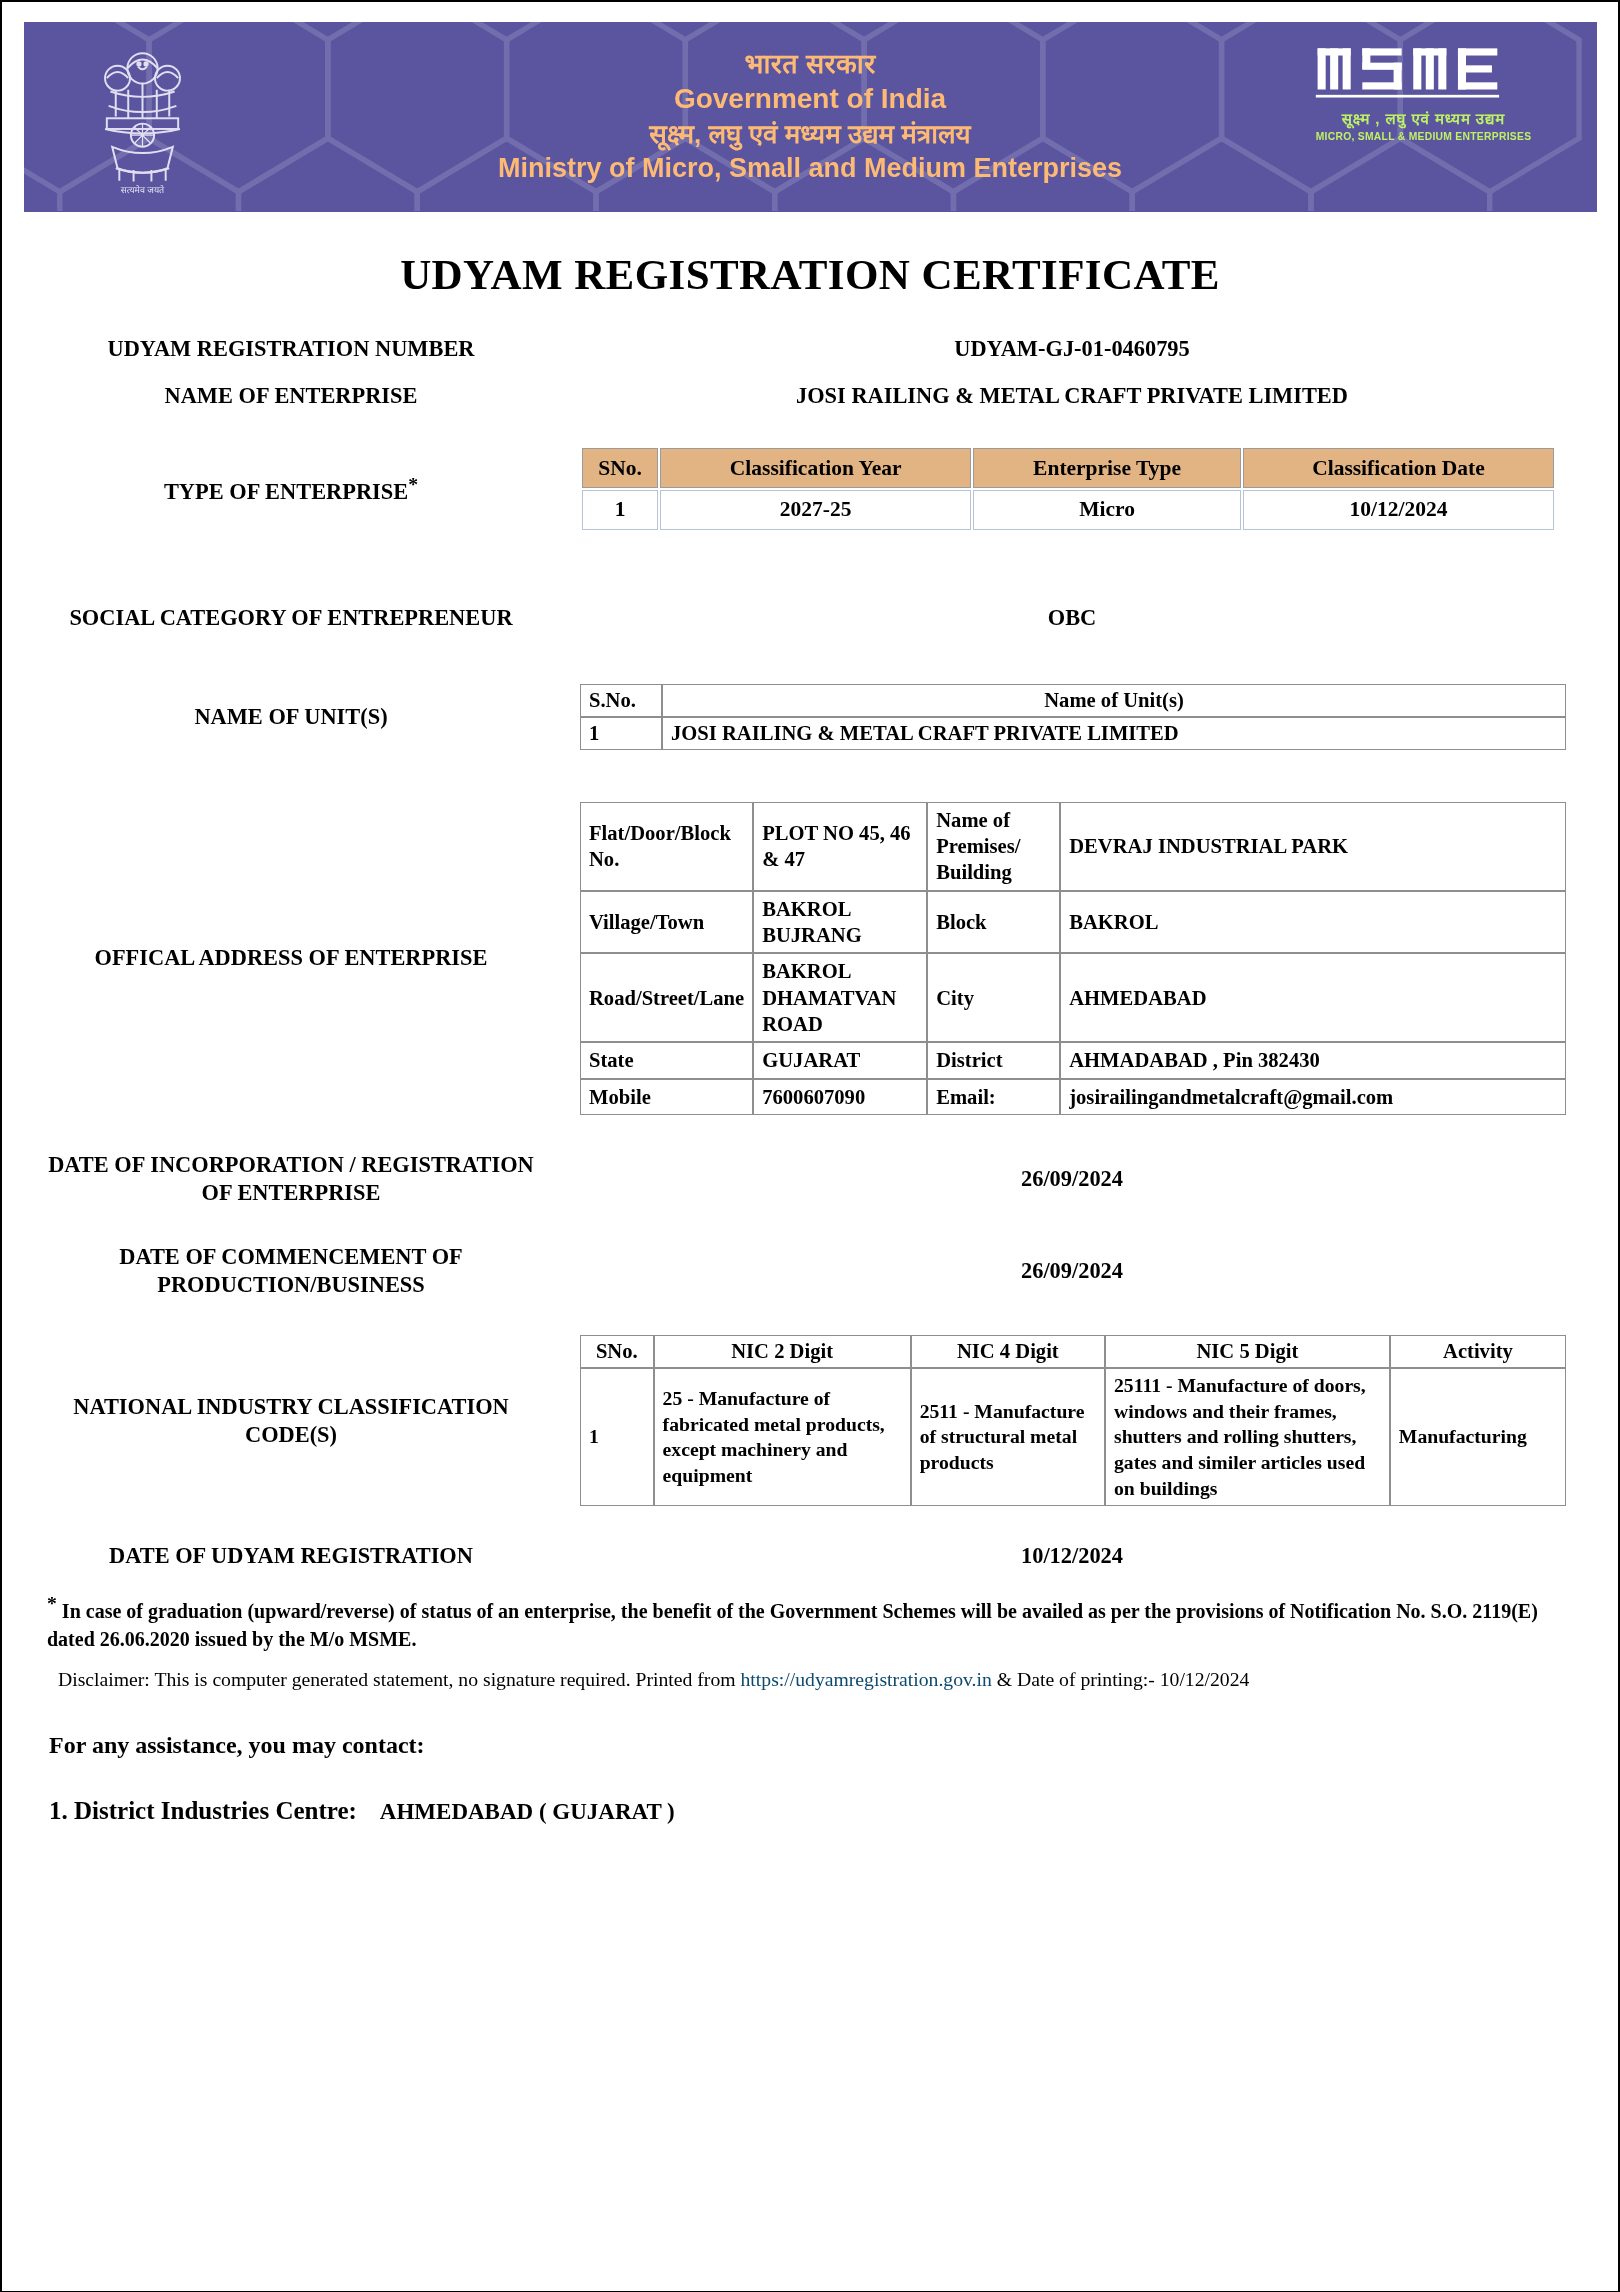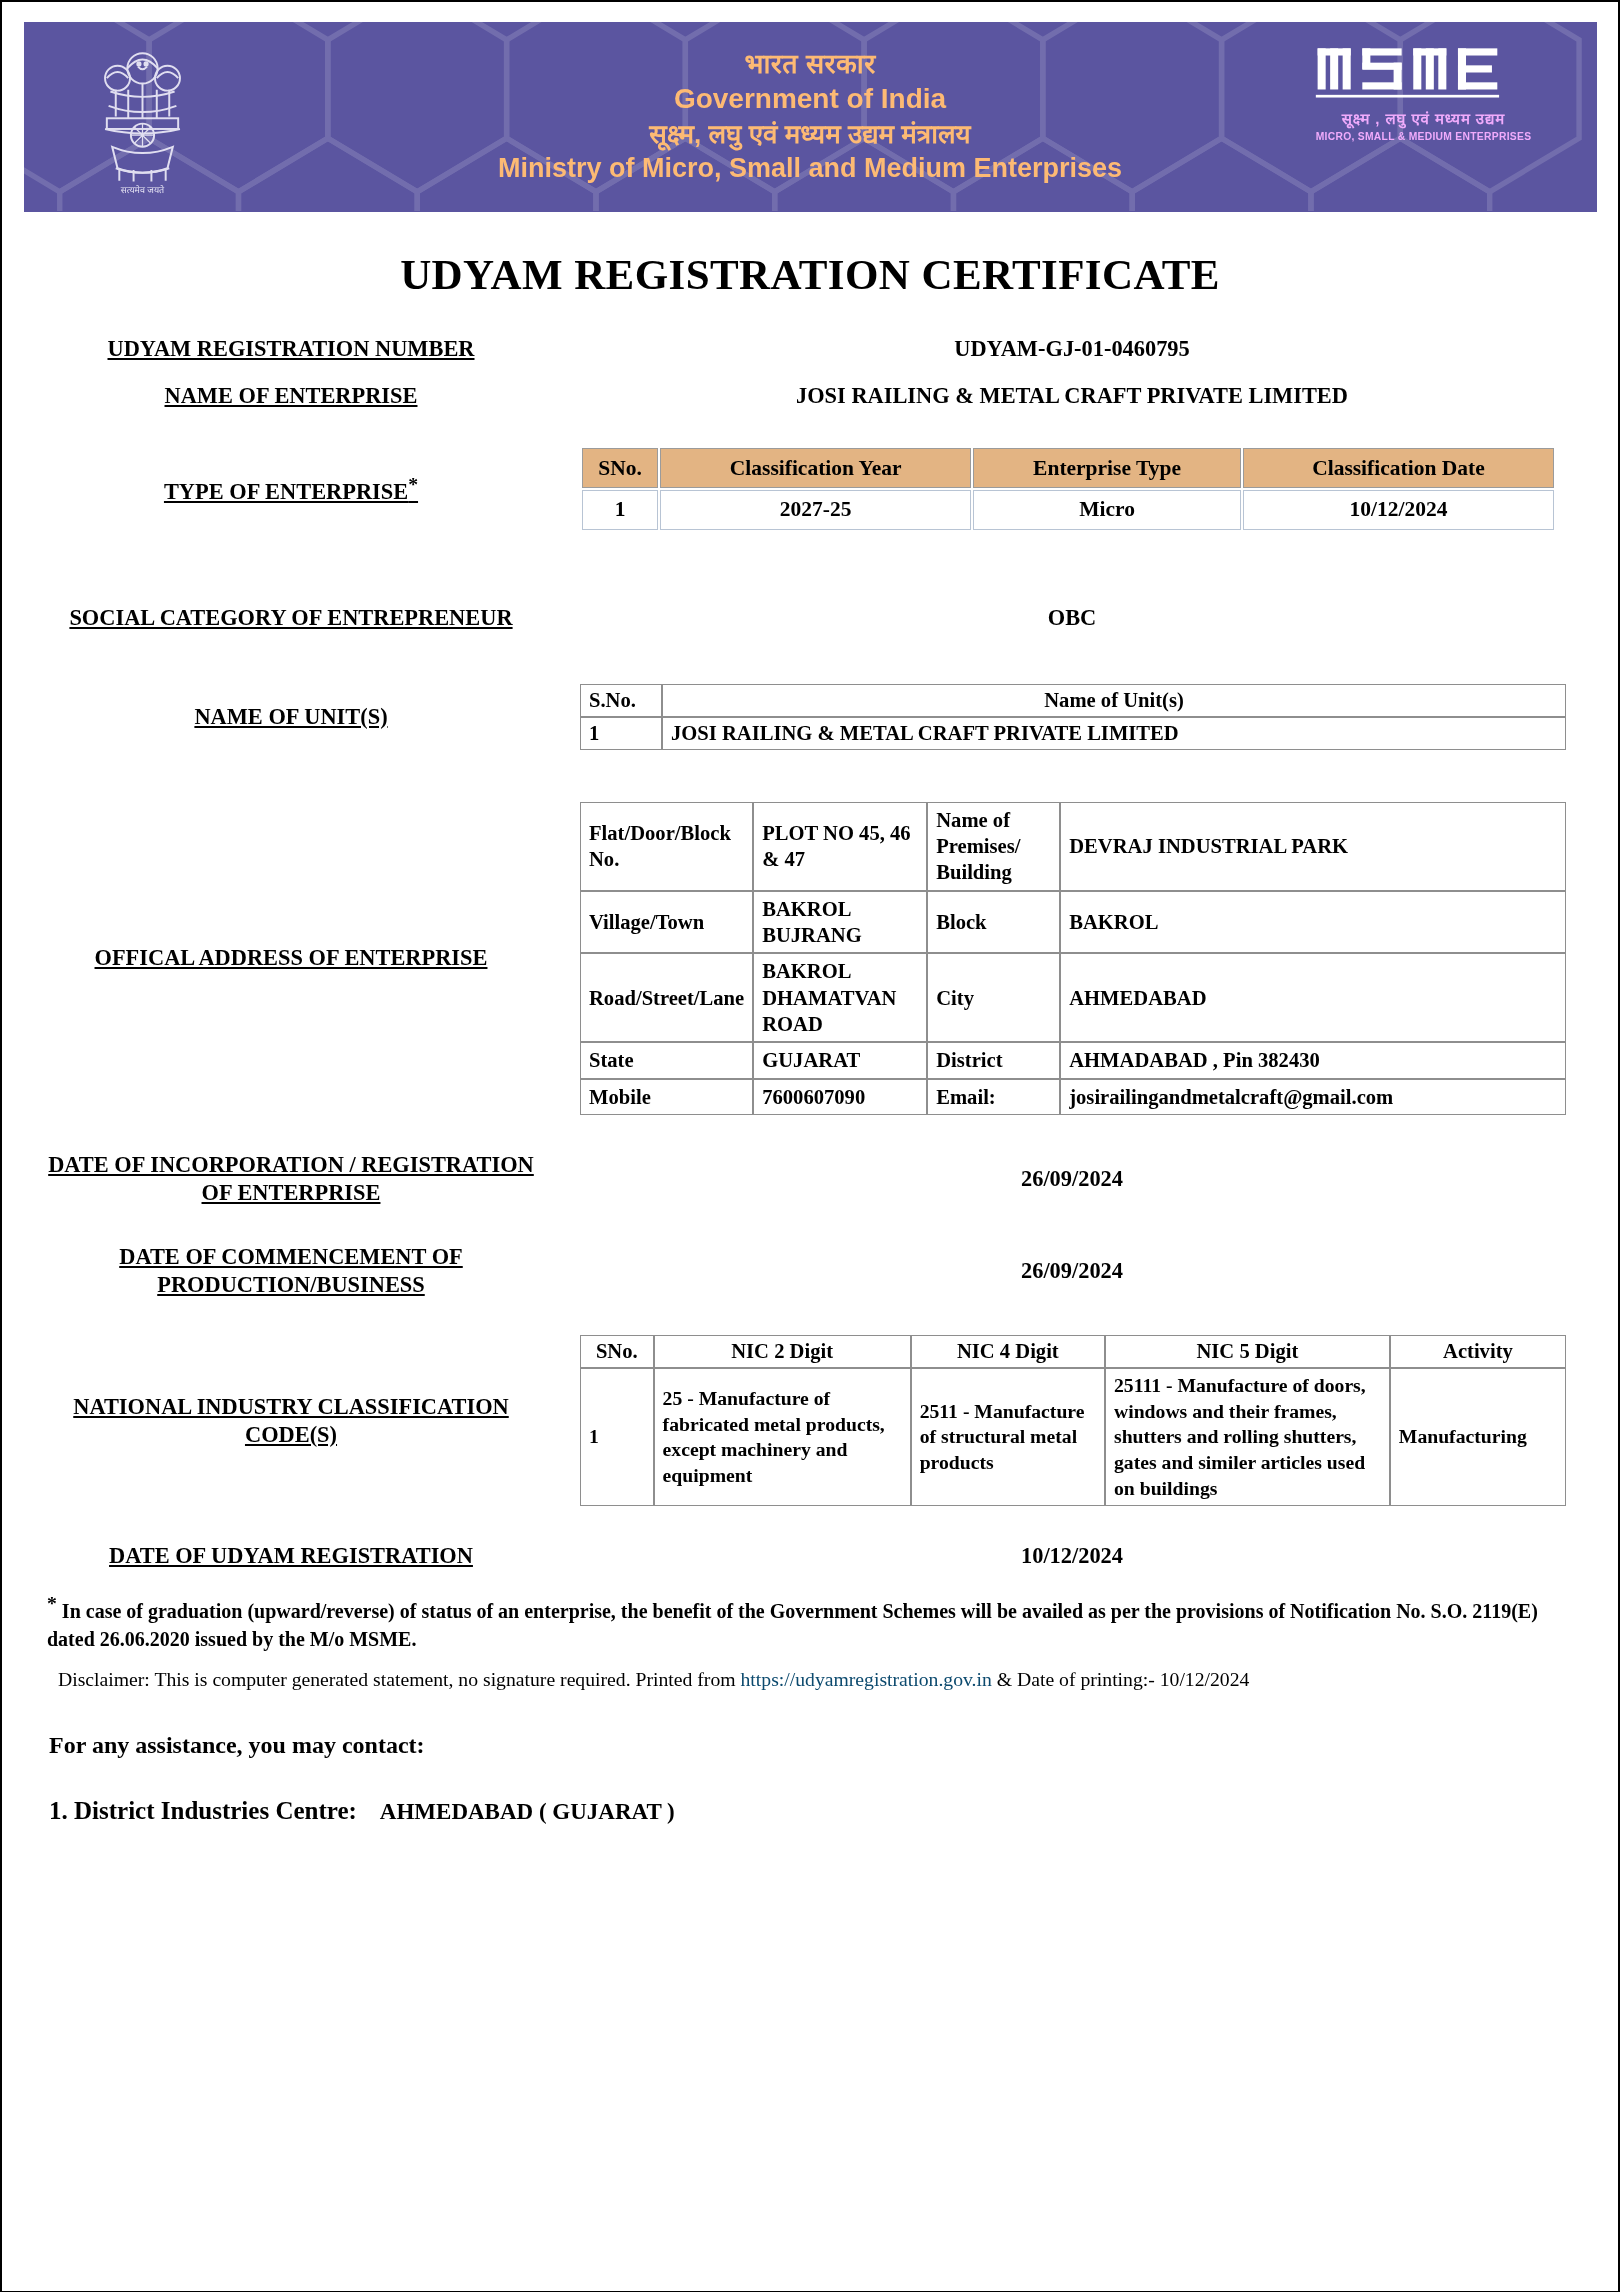--- a/index.html
+++ b/index.html
@@ -84,21 +84,21 @@
     font-size: 27px;
     font-weight: bold;
     line-height: 1.2;
   }
   .msme-logo {
     position: absolute;
     right: 61px;
     top: 21.5px;
     width: 224px;
     text-align: center;
-    color: #f0abfc;
+    color: #bef264;
   }
   .msme-hi {
     font-family: "Liberation Sans", "DejaVu Sans", sans-serif;
     font-size: 15px;
     font-weight: bold;
     letter-spacing: 0.9px;
     margin-top: 1.8px;
   }
   .msme-en {
     font-family: "Liberation Sans", "DejaVu Sans", sans-serif;
@@ -126,21 +126,20 @@
   }
   .label-col {
     width: 578px;
     flex: 0 0 578px;
     text-align: center;
     font-size: 22.4px;
     font-weight: bold;
     padding: 0 28px;
     box-sizing: border-box;
     line-height: 1.25;
-    text-decoration: underline;
   }
   .value-col {
     flex: 1 1 auto;
     font-size: 22.4px;
     font-weight: bold;
     text-align: center;
     padding-right: 54px;
     box-sizing: border-box;
   }
   .value-col-left {

